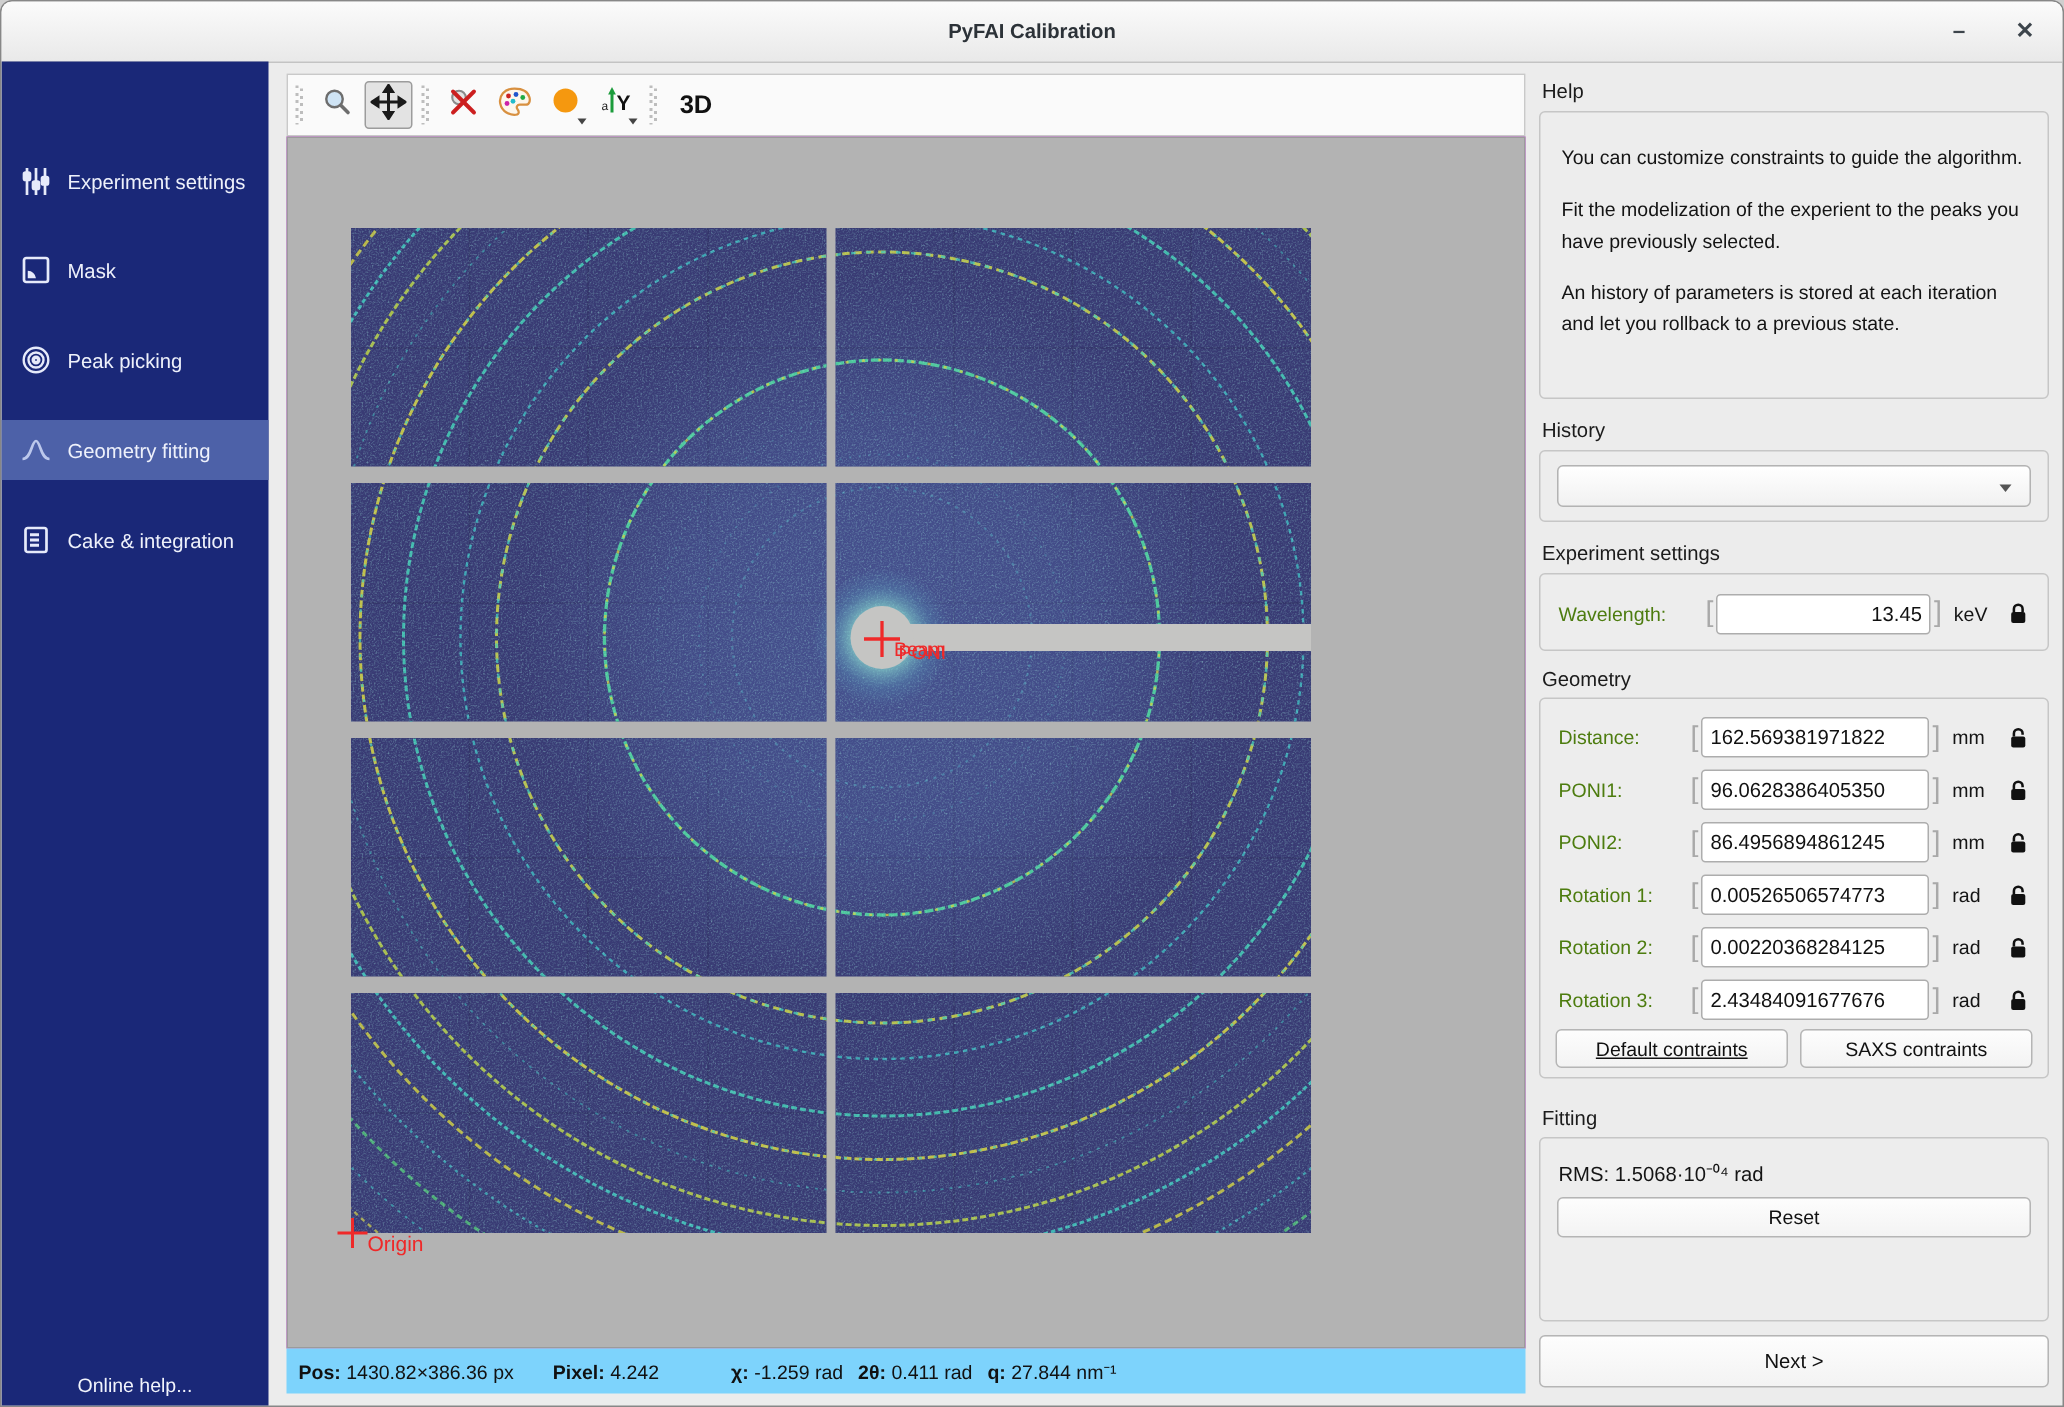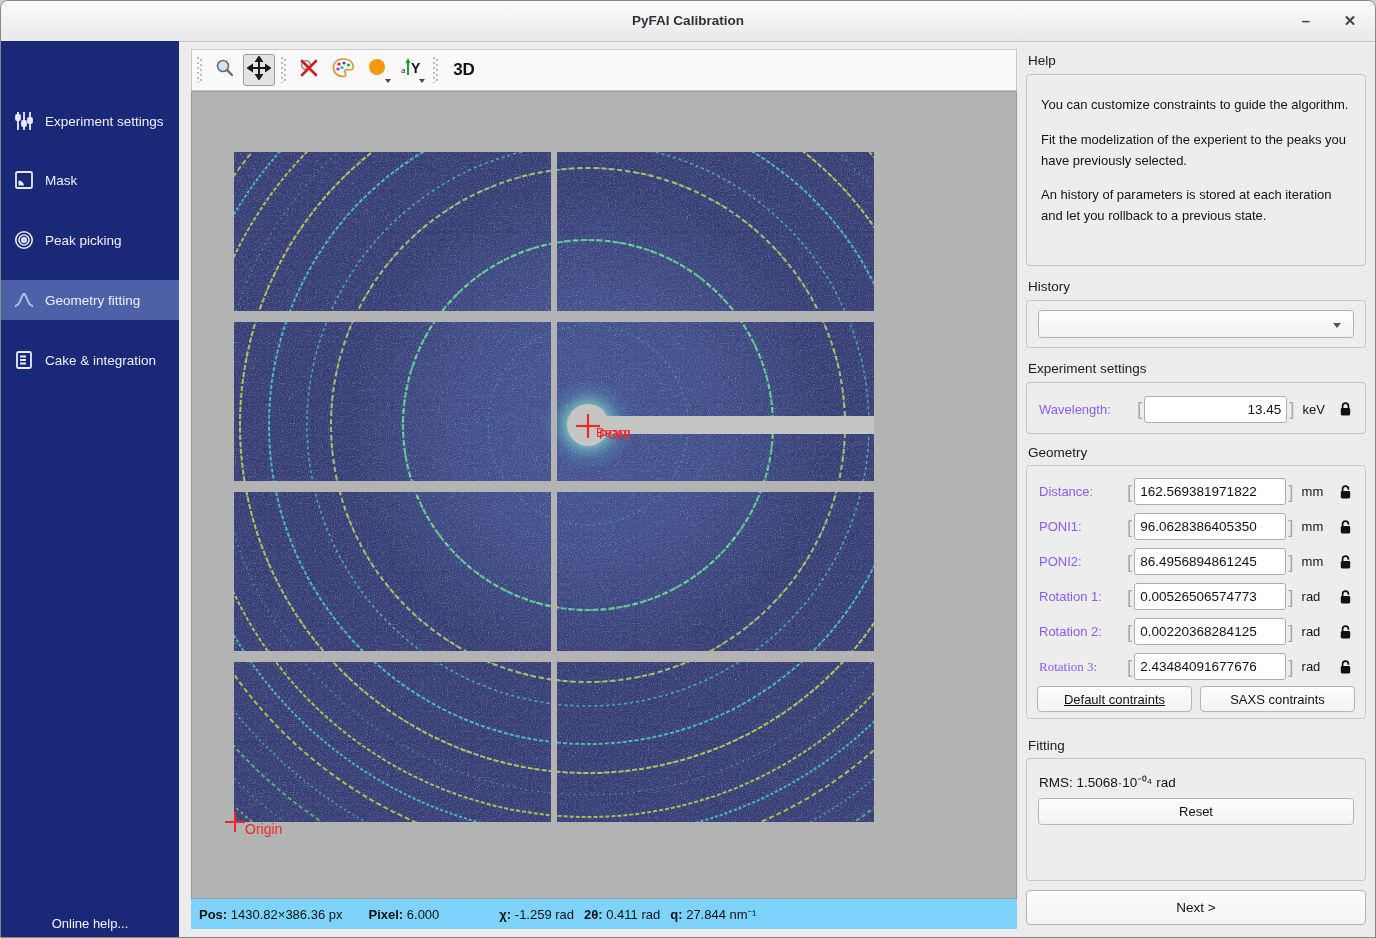--- a/index.html
+++ b/index.html
@@ -34,33 +34,33 @@
             border-right:3.5px solid transparent;border-top:4px solid #444;}
   .tb-3d{font-size:17px;font-weight:700;color:#111;letter-spacing:0;}
   
   .canvas{left:190px;top:90px;width:826px;height:808px;box-sizing:border-box;background:#d946ef;
           border:1px solid #9b9b9b;}
   
   .statusbar{left:190px;top:898px;width:826px;height:30px;box-sizing:border-box;background:#7dd3fc;
              display:flex;align-items:center;font-size:13px;color:#111;}
   .statusbar b{font-weight:700;}
   .st-seg{margin-left:8px;white-space:nowrap;}
-  .st-pos{margin-left:8px;} .st-pixel{margin-left:26px;} .st-chi{margin-left:60px;}
+  .st-pos{margin-left:8px;} .st-pixel{margin-left:26px;} .st-chi{margin-left:48px;}
   .st-tt{margin-left:10px;} .st-q{margin-left:10px;}
   
   .section-title{font-size:13.5px;color:#1b1b1b;}
   .groupbox{box-sizing:border-box;border:1px solid #c6c6c6;border-radius:4px;background:#ededed;}
   .help-text{padding:10px 14px 0 14px;font-size:13px;color:#141414;line-height:1.6;}
   .help-text p{margin:10px 0 14px 0;}
   .combo{position:absolute;left:11px;top:9px;right:11px;height:28px;box-sizing:border-box;
          border:1px solid #b3b3b3;border-radius:4px;background:linear-gradient(#ffffff,#f1f1f1);}
   .combo-arrow{position:absolute;right:12px;top:12px;width:0;height:0;border-left:4.5px solid transparent;
                border-right:4.5px solid transparent;border-top:5px solid #555;}
   .fld-row{display:flex;align-items:center;padding:0 12px;height:35px;}
-  .fld-label{font-size:13px;color:#8b5cf6;flex:none;}
+  .fld-label{font-size:13px;color:#4d7c0f;flex:none;}
   .bracket{font-size:19px;color:#a9a9a9;font-weight:400;flex:none;padding:0 2px;line-height:26px;}
   .fld-input{box-sizing:border-box;height:27px;border:1px solid #adadad;border-radius:3px;background:#fff;
              font-family:"Liberation Sans",sans-serif;font-size:13.5px;color:#111;padding:0 5px;outline:none;}
   .unit{font-size:13px;color:#141414;flex:none;margin-left:6px;width:30px;}
   .lockwrap{margin-left:auto;flex:none;display:flex;align-items:center;}
   .btn{box-sizing:border-box;border:1px solid #b5b5b5;border-radius:4px;background:linear-gradient(#fdfdfd,#f3f3f3);
        font-size:13px;color:#111;display:flex;align-items:center;justify-content:center;cursor:default;}
   .rms{font-size:13.5px;color:#141414;}
 </style>
 </head>
@@ -295,21 +295,21 @@
           <line x1="33" y1="730" x2="53" y2="730"></line>
             <line x1="43" y1="720" x2="43" y2="740"></line>
         </g>
         <text x="53" y="742" font-size="14" fill="#ef2929" font-family="Liberation Sans,sans-serif">Origin</text>
       </g>
     </svg>
   </div>
 
   <div class="abs statusbar">
     <span class="st-seg st-pos"><b>Pos:</b> <span>1430.82×386.36 px</span></span>
-    <span class="st-seg st-pixel"><b>Pixel:</b> <span>6.000</span></span>
+    <span class="st-seg st-pixel"><b>Pixel:</b> <span>4.242</span></span>
     <span class="st-seg st-chi"><b>χ:</b> <span>-1.259 rad</span></span>
     <span class="st-seg st-tt"><b>2θ:</b> <span>0.411 rad</span></span>
     <span class="st-seg st-q"><b>q:</b> <span>27.844 nm⁻¹</span></span>
   </div>
 
   <div class="abs section-title" style="left:1027px;top:52px;">Help</div>
   <div class="abs groupbox" style="left:1025px;top:73px;width:340px;height:192px;">
     <div class="help-text">
       <p>You can customize constraints to guide the algorithm.</p>
       <p>Fit the modelization of the experient to the peaks you have previously selected.</p>
@@ -404,21 +404,21 @@
       <span class="bracket">]</span>
       <span class="unit">rad</span>
       <span class="lockwrap">
         <svg width="15" height="16" viewBox="0 0 15 16">
           <path d="M4.6 7 V5 a2.9 2.9 0 0 1 5.8 0 v0.8" fill="none" stroke="#111" stroke-width="1.7"></path>
           <rect x="2.8" y="7" width="9.4" height="7.4" rx="1.4" fill="#111"></rect>
           </svg>
         </span>
     </div>
     <div class="fld-row">
-      <span class="fld-label" style="width:86px;font-family:Liberation Serif, serif;">Rotation 3:</span>
+      <span class="fld-label" style="width:86px;">Rotation 3:</span>
       <span class="bracket">[</span>
       <input class="fld-input" style="width: 152px;" value="2.43484091677676">
       <span class="bracket">]</span>
       <span class="unit">rad</span>
       <span class="lockwrap">
         <svg width="15" height="16" viewBox="0 0 15 16">
           <path d="M4.6 7 V5 a2.9 2.9 0 0 1 5.8 0 v0.8" fill="none" stroke="#111" stroke-width="1.7"></path>
           <rect x="2.8" y="7" width="9.4" height="7.4" rx="1.4" fill="#111"></rect>
           </svg>
         </span>

